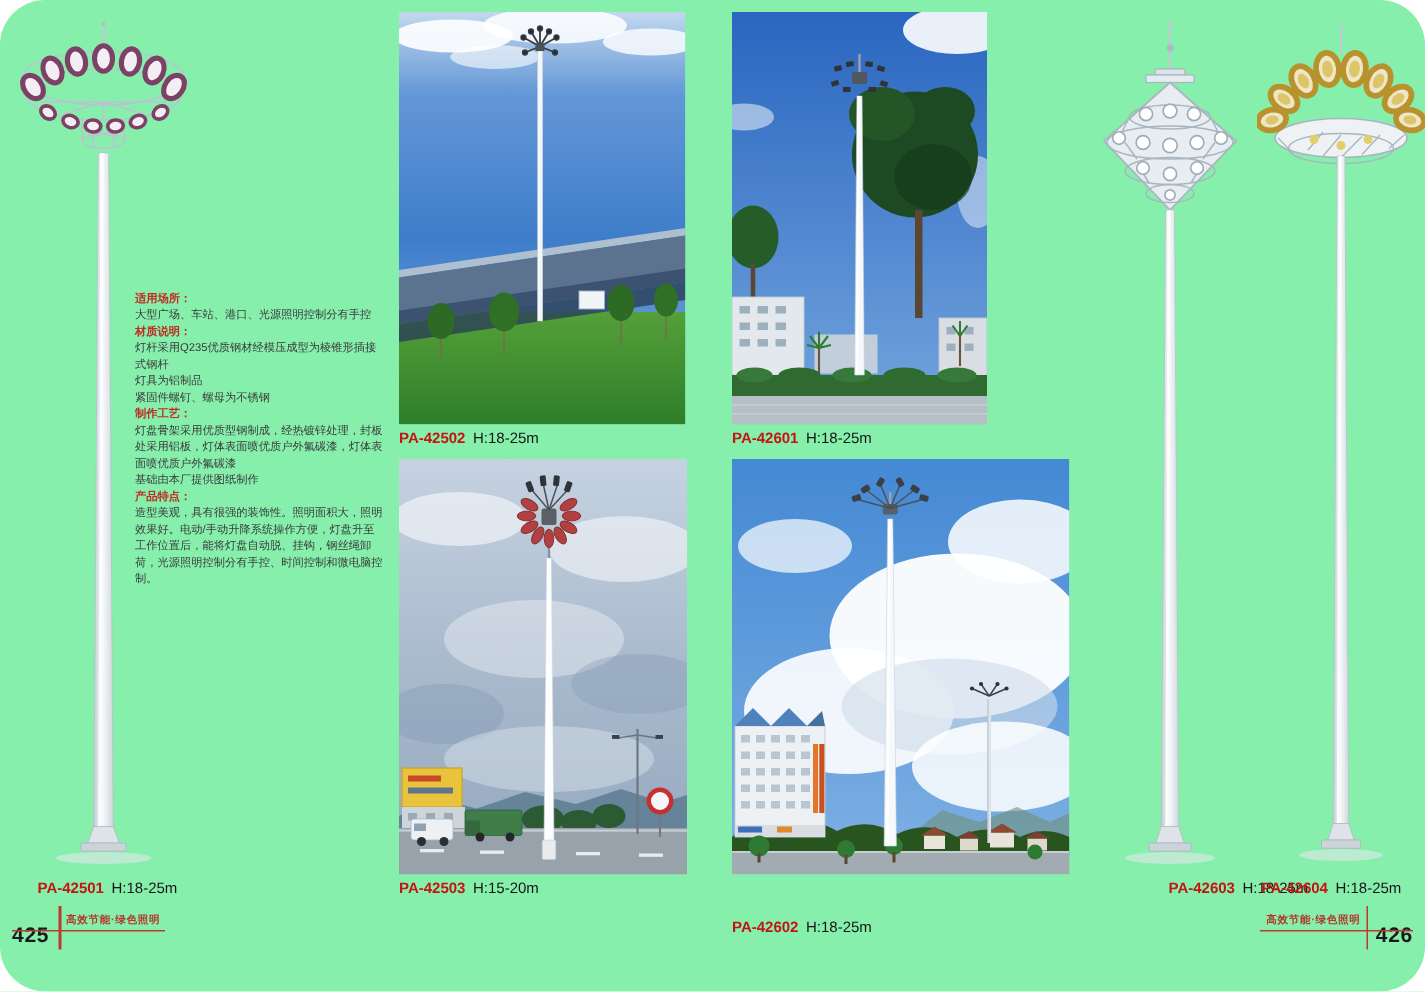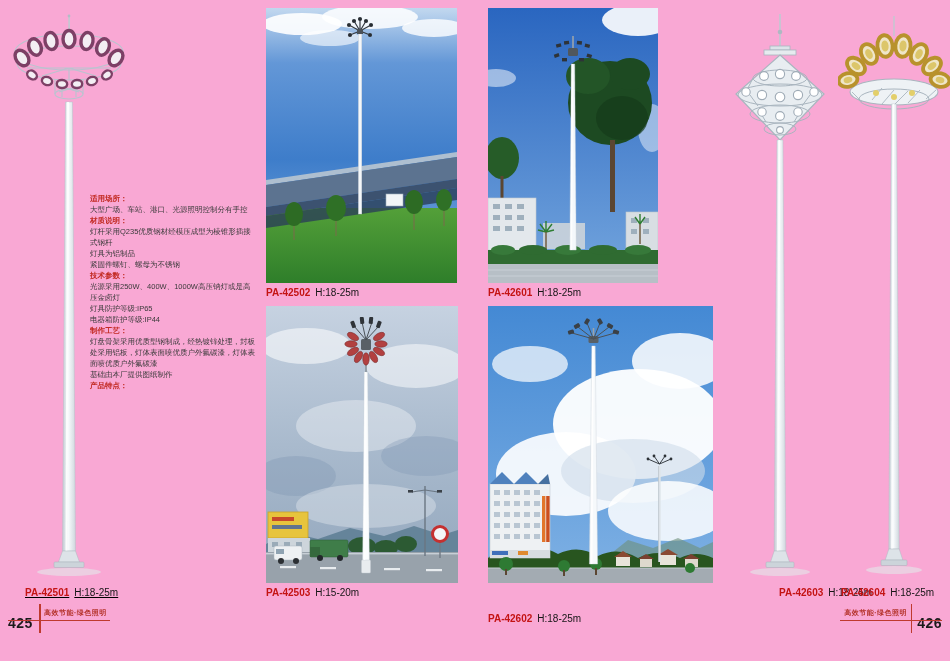--- a/index.html
+++ b/index.html
@@ -1,18 +1,18 @@
 <!DOCTYPE html>
 <html><head>
 <meta charset="utf-8">
 <style>
   * { margin:0; padding:0; box-sizing:border-box; }
   html,body { background:#ffffff; }
   body { font-family:"Liberation Sans", sans-serif; }
-  .page { position:relative; width:950px; height:661px; background:#f9a8d4; overflow:hidden; }
+  .page { position:relative; width:950px; height:661px; background:#86efac; overflow:hidden;border-radius:30px; }
 
   .illus { position:absolute; }
   .photo { position:absolute; overflow:hidden; }
   .photo svg, .illus svg { display:block; width:100%; height:100%; }
 
   .label { position:absolute; font-size:10px; line-height:14px; white-space:nowrap; }
   .label .code { color:#c41414; font-weight:bold; }
   .label .h { color:#151515; margin-left:5px; font-weight:500; }
 
   .specs { position:absolute; left:90px; top:193px; width:167px; font-size:7.5px; line-height:11px; color:#3a3a3a; }
@@ -95,32 +95,27 @@
       <div class="sec-heading">适用场所：</div>
       <div class="sec-line">大型广场、车站、港口、光源照明控制分有手控</div>
     </div>
     <div>
       <div class="sec-heading">材质说明：</div>
       <div class="sec-line">灯杆采用Q235优质钢材经模压成型为棱锥形插接式钢杆</div>
       <div class="sec-line">灯具为铝制品</div>
       <div class="sec-line">紧固件螺钉、螺母为不锈钢</div>
     </div>
     <div>
-      <div class="sec-heading">技术参数：</div>
-      <div class="sec-line">光源采用250W、400W、1000W高压钠灯或是高压金卤灯</div>
-      <div class="sec-line">灯具防护等级:IP65</div>
-      <div class="sec-line">电器箱防护等级:IP44</div>
-    </div>
-    <div>
       <div class="sec-heading">制作工艺：</div>
       <div class="sec-line">灯盘骨架采用优质型钢制成，经热镀锌处理，封板处采用铝板，灯体表面喷优质户外氟碳漆，灯体表面喷优质户外氟碳漆</div>
       <div class="sec-line">基础由本厂提供图纸制作</div>
     </div>
     <div>
       <div class="sec-heading">产品特点：</div>
+      <div class="sec-line">造型美观，具有很强的装饰性。照明面积大，照明效果好。电动/手动升降系统操作方便，灯盘升至工作位置后，能将灯盘自动脱、挂钩，钢丝绳卸荷，光源照明控制分有手控、时间控制和微电脑控制。</div>
     </div>
   </div>
 
   <div class="photo" style="left:266px; top:8px; width:191px; height:275px;">
     <svg viewBox="0 0 191 275">
       <defs>
         <linearGradient id="sky1" x1="0" y1="0" x2="0" y2="1">
           <stop offset="0" stop-color="#c2d8ef"></stop>
             <stop offset="0.2" stop-color="#6397d7"></stop>
           <stop offset="0.55" stop-color="#3e7dca"></stop>
@@ -575,21 +570,21 @@
       </g>
     </svg>
   </div>
 
   <div class="label" style="left:266px; top:286px;">
     <span class="code">PA-42502</span><span class="h">H:18-25m</span>
   </div>
   <div class="label" style="left:488px; top:286px;text-align:right;">
     <span class="code">PA-42601</span><span class="h">H:18-25m</span>
   </div>
-  <div class="label" style="left:25px; top:586px;text-decoration:underline;">
+  <div class="label" style="left:25px; top:586px;">
     <span class="code">PA-42501</span><span class="h">H:18-25m</span>
   </div>
   <div class="label" style="left:266px; top:586px;">
     <span class="code">PA-42503</span><span class="h">H:15-20m</span>
   </div>
   <div class="label" style="left:488px; top:612px;text-align:center;">
     <span class="code">PA-42602</span><span class="h">H:18-25m</span>
   </div>
   <div class="label" style="left:733px; top:586px;margin-left:46px;">
     <span class="code">PA-42603</span><span class="h">H:18-25m</span>

